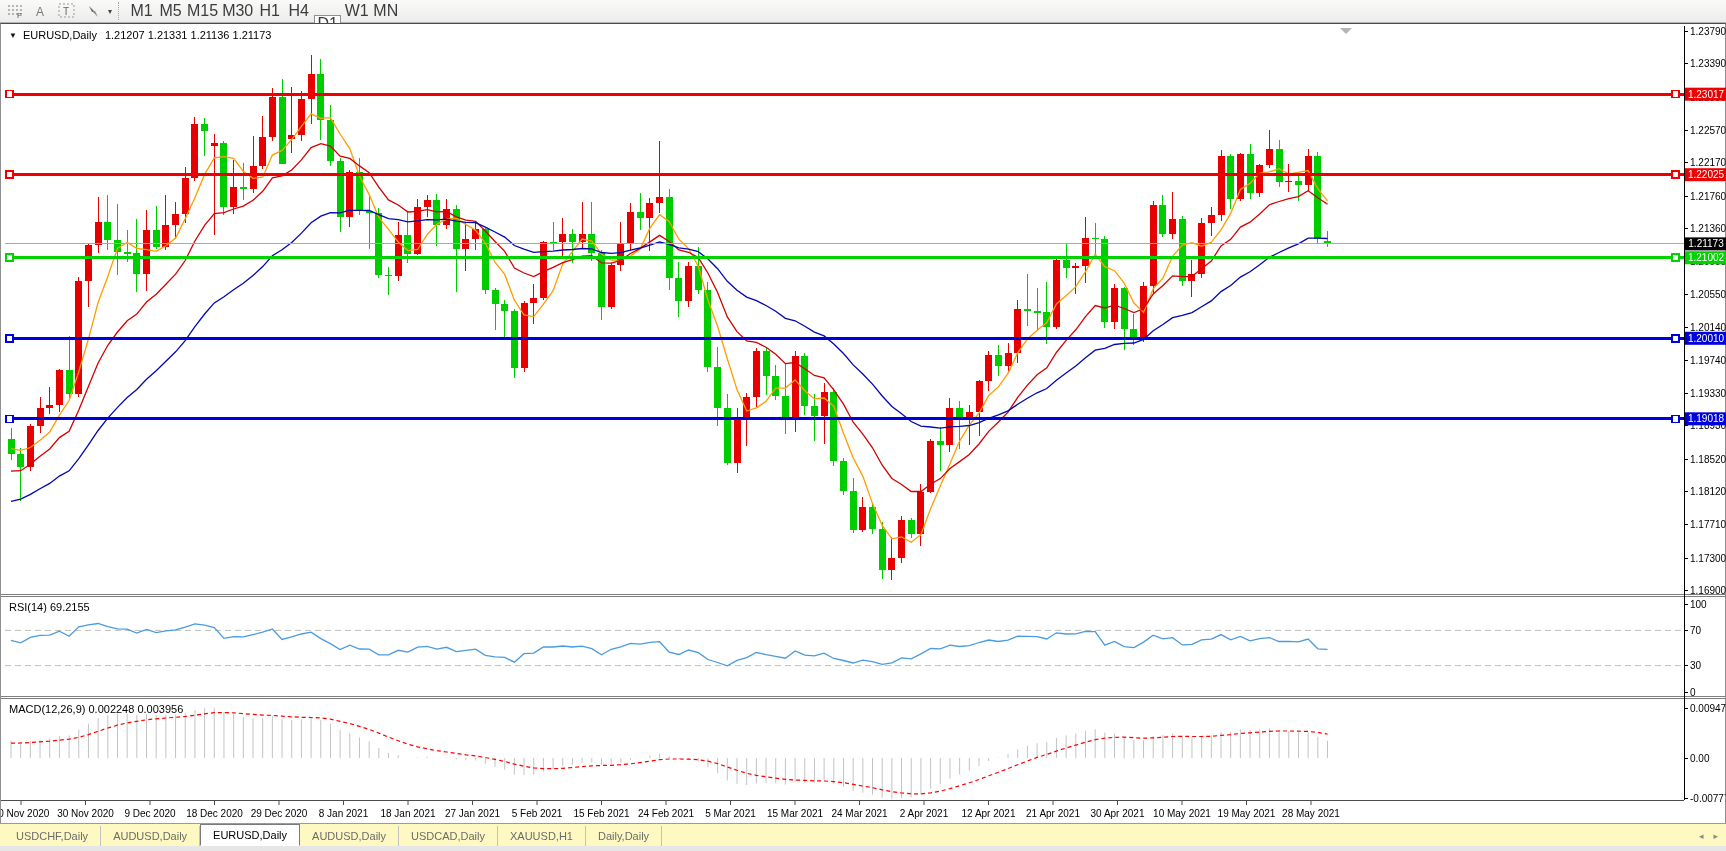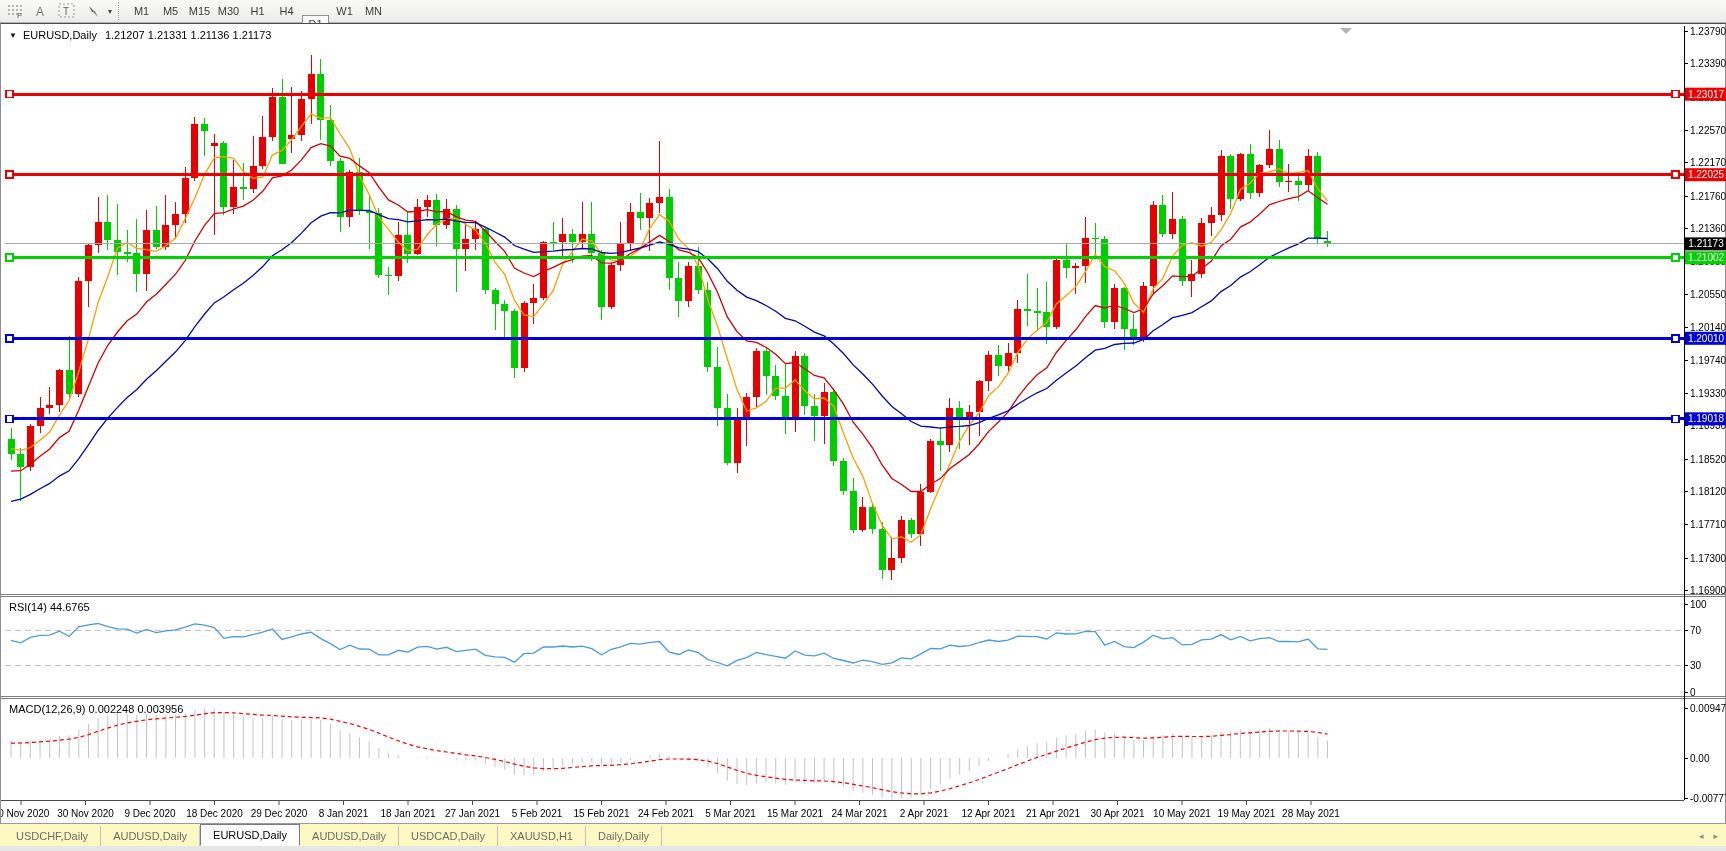--- a/index.html
+++ b/index.html
@@ -7,21 +7,21 @@
   .root{position:relative;width:1726px;height:851px;background:#ffffff;overflow:hidden;
         font-family:"Liberation Sans",sans-serif;-webkit-font-smoothing:none;}
   
   .toolbar{position:absolute;left:0;top:0;width:1726px;height:23px;
     background:linear-gradient(#fafafa,#ececea);border-bottom:1px solid #b3b3b3;
     display:flex;align-items:center;padding-left:2px;}
   .toolbtn{height:20px;min-width:24px;display:flex;align-items:center;justify-content:center;
     font-size:11px;color:#4a4a4a;border:1px solid transparent;padding:0 4px;cursor:default;}
   .toolbtn.icon{min-width:22px;}
   .tf-btn{height:19px;min-width:27px;display:flex;align-items:center;justify-content:center;
-    font-size:11px;color:#3c3c3c;border:1px solid transparent;margin:0 1px;}
+    font-size:16px;color:#3c3c3c;border:1px solid transparent;margin:0 1px;}
   .tf-btn.active{background:#fdfdfd;border:1px solid #8f8f8f;margin-top:26px;}
   .tb-sep{width:5px;height:18px;border-left:1px dotted #a6a6a6;margin:0 4px 0 6px;}
   .caret{font-size:8px;color:#444;margin-left:2px;}
   
   .chart-window{position:absolute;left:0;top:23px;width:1726px;height:800px;background:#fff;
     border-left:1px solid #8f8f8f;border-right:1px solid #8f8f8f;border-top:1px solid #4c4c4c;}
   .chart-svg{position:absolute;left:0;top:0;}
   .panel-label{position:absolute;font-size:11px;color:#000;white-space:pre;}
   .chart-title{position:absolute;left:8px;top:5px;font-size:11px;color:#000;display:flex;align-items:center;}
   .chart-title .tri{font-size:8px;margin-right:6px;color:#111;}
@@ -666,21 +666,21 @@
       <g id="layer-marker">
           <path d="M1339 4 L1351 4 L1345 10 Z" fill="#b4b4b4"></path>
         </g>
     </svg>
 
     <div class="chart-title">
       <span class="tri">▼</span>
       <span>EURUSD,Daily</span>
       <span class="ohlc">1.21207 1.21331 1.21136 1.21173</span>
     </div>
-    <div class="panel-label" style="left:8px;top:577px;">RSI(14) 44.6765</div>
+    <div class="panel-label" style="left:8px;top:577px;">RSI(14) 69.2155</div>
     <div class="panel-label" style="left:8px;top:679px;">MACD(12,26,9) 0.002248 0.003956</div>
   </div>
 
   <div class="tabbar">
     <div id="tabs" style="display:flex;align-items:flex-end;">
         <div class="tab">USDCHF,Daily</div>
         <div class="tab">AUDUSD,Daily</div>
         <div class="tab active">EURUSD,Daily</div>
         <div class="tab">AUDUSD,Daily</div>
         <div class="tab">USDCAD,Daily</div>

